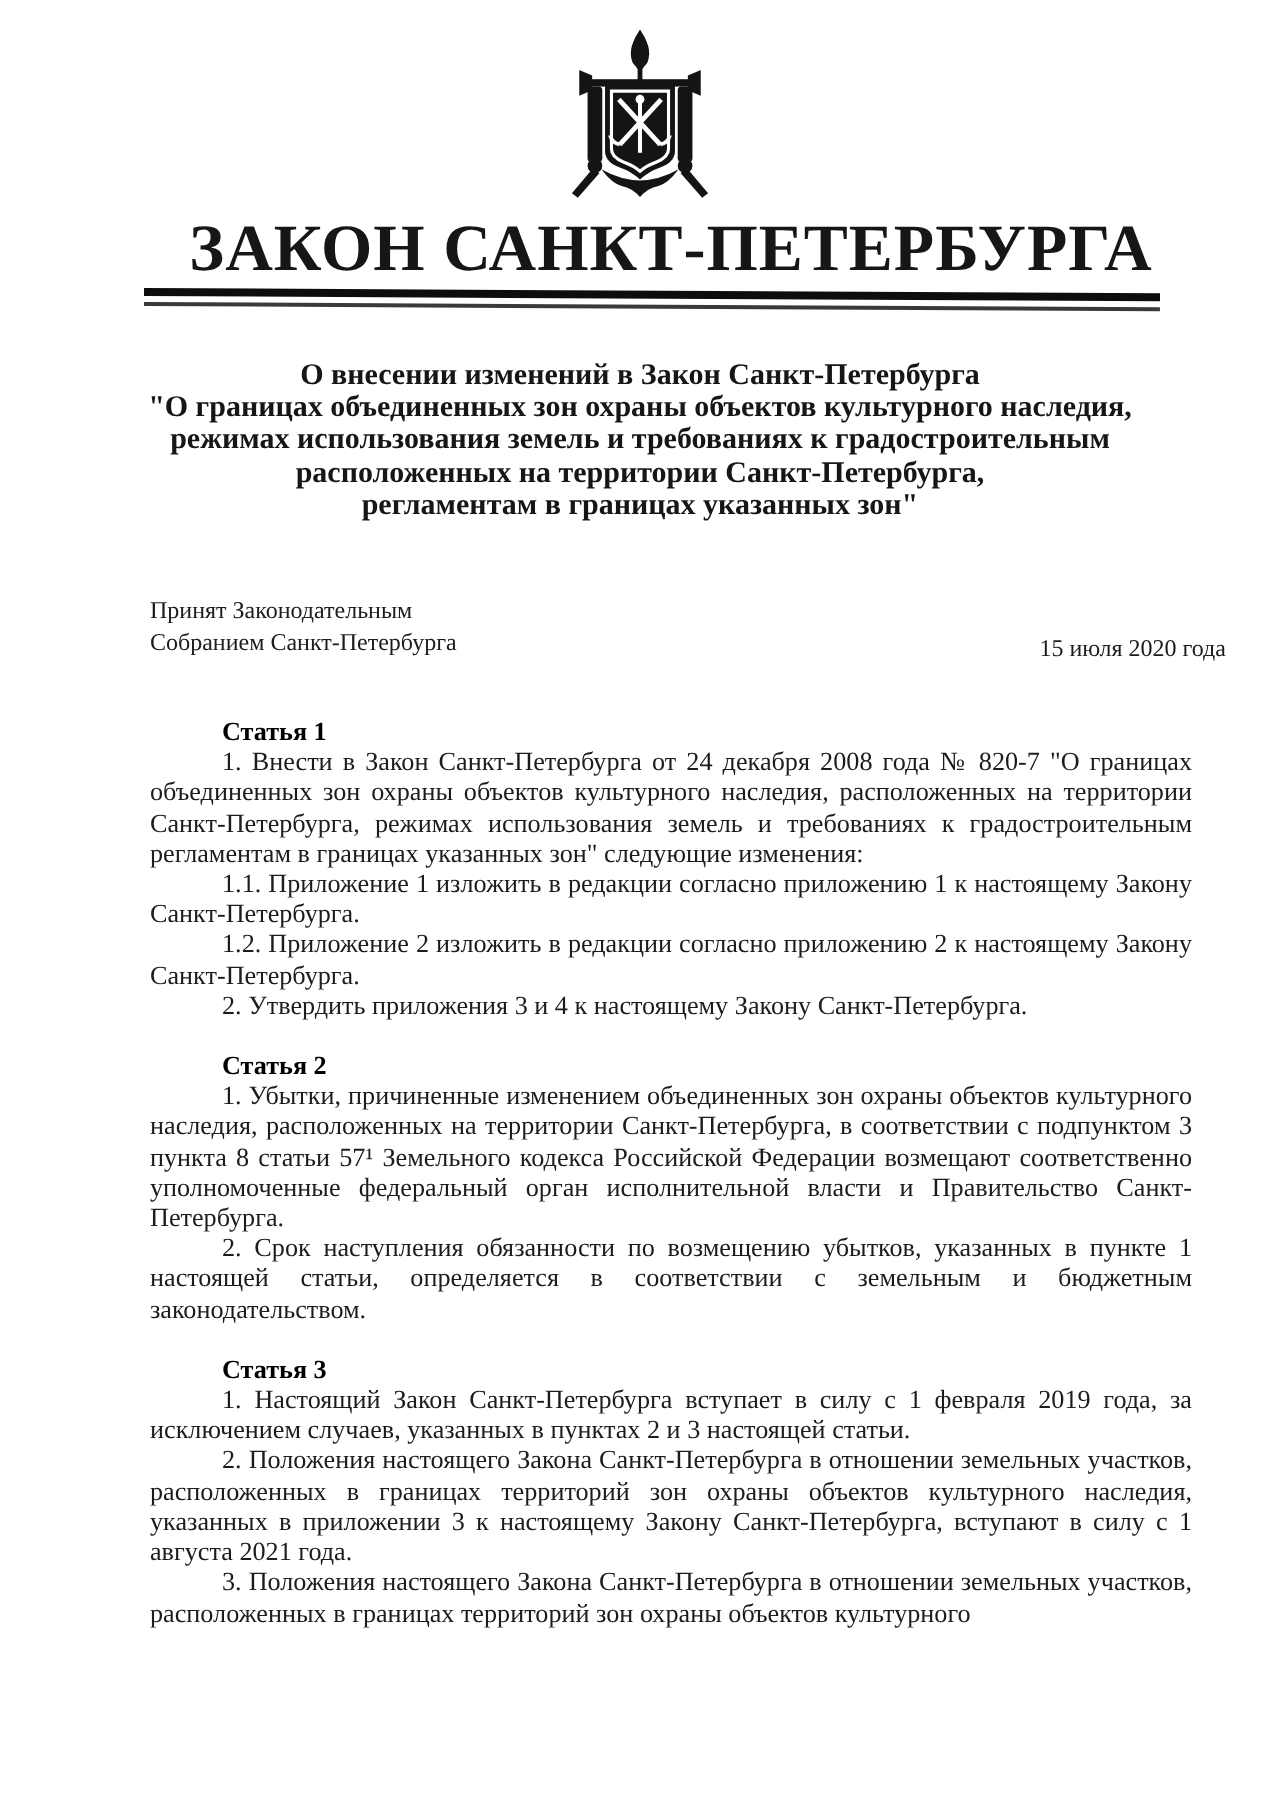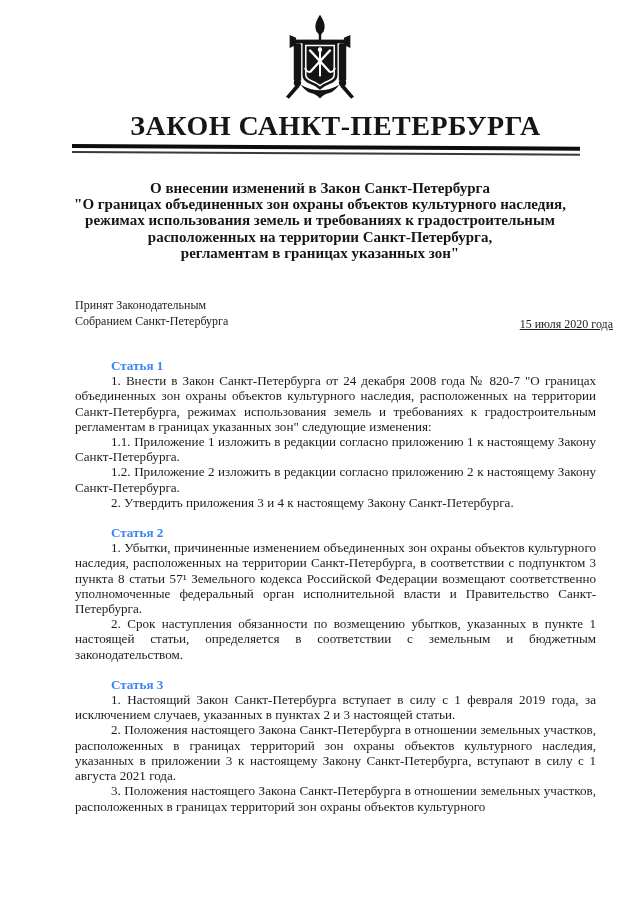--- a/index.html
+++ b/index.html
@@ -15,21 +15,21 @@
     padding-top: 12px;
   }
   .emblem {
     width: 100%;
     text-align: center;
     height: 92px;
   }
   .law-header {
     margin: 8px 1px 0 0;
     text-align: center;
-    font-size: 28px;
+    font-size: 33px;
     line-height: 27px;
     font-weight: bold;
     letter-spacing: 0.5px;
     color: #161616;
     padding-left: 32px;
   }
   .header-rule {
     margin: 5px 0 0 72px;
     width: 508px;
     transform: rotate(0.3deg);
@@ -54,33 +54,32 @@
     display: flex;
     justify-content: space-between;
     align-items: flex-end;
     font-size: 12px;
     line-height: 16px;
   }
   .adoption-date {
     white-space: nowrap;
     margin-right: -17px;
     transform: translateY(3px);
-    text-decoration: underline;
   }
   .articles {
     margin-top: 29px;
     font-size: 13.1px;
     line-height: 15.2px;
   }
   .article-heading {
     margin: 15px 0 0 0;
     font-size: 13.1px;
     font-weight: bold;
     text-indent: 36px;
-    color: #3b82f6;
+    color: #000000;
   }
   .articles section:first-child .article-heading { margin-top: 0; }
   .para {
     margin: 0;
     text-indent: 36px;
     text-align: justify;
     hyphens: none;
   }
 </style>
 </head>

